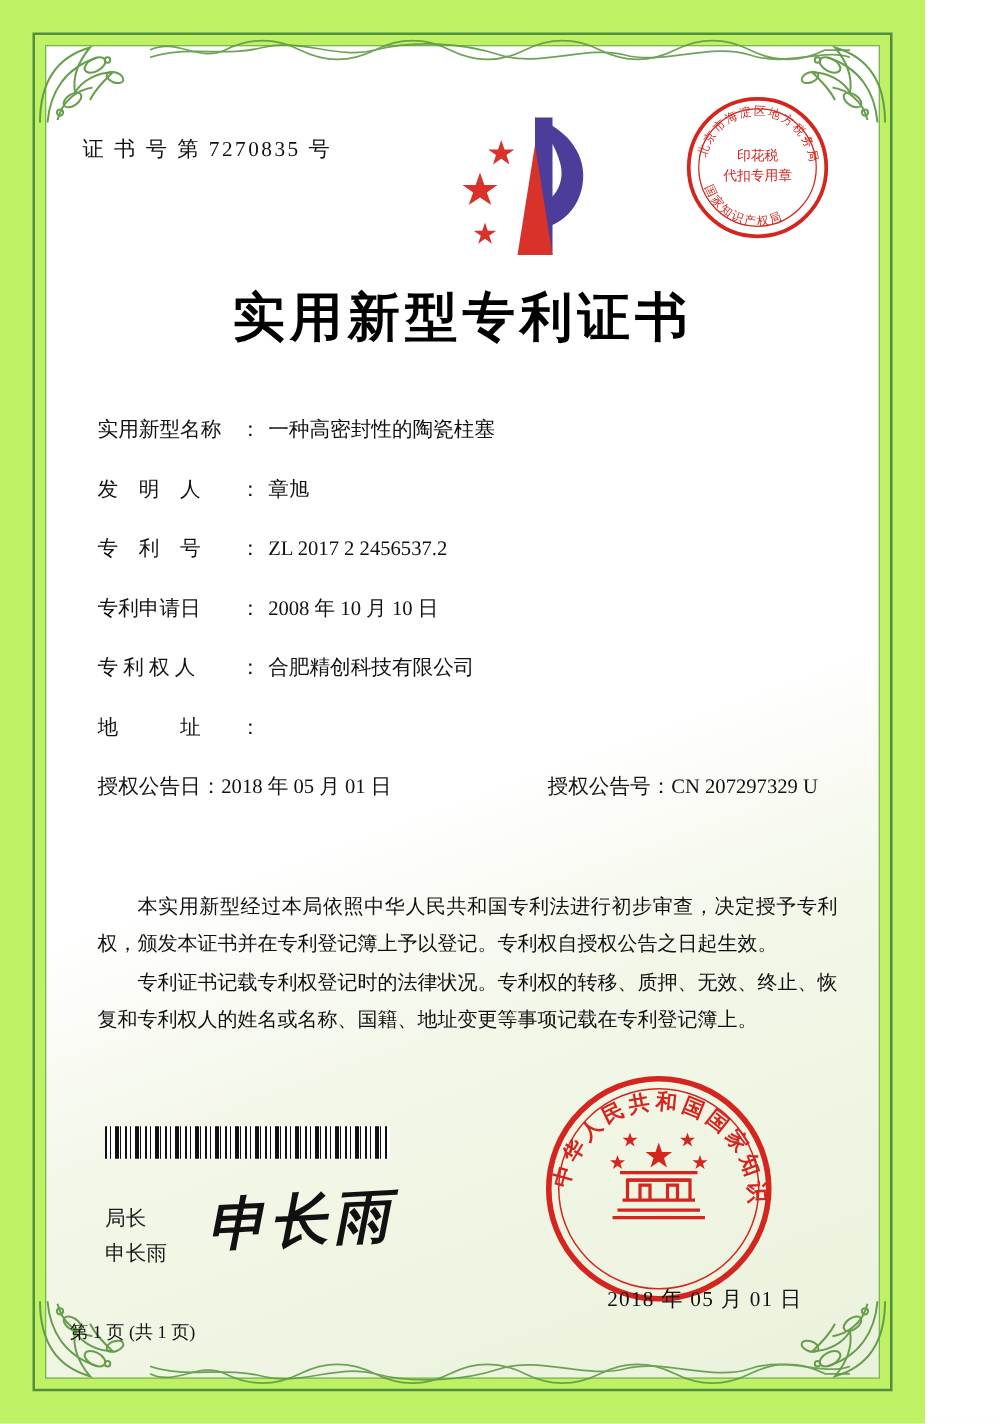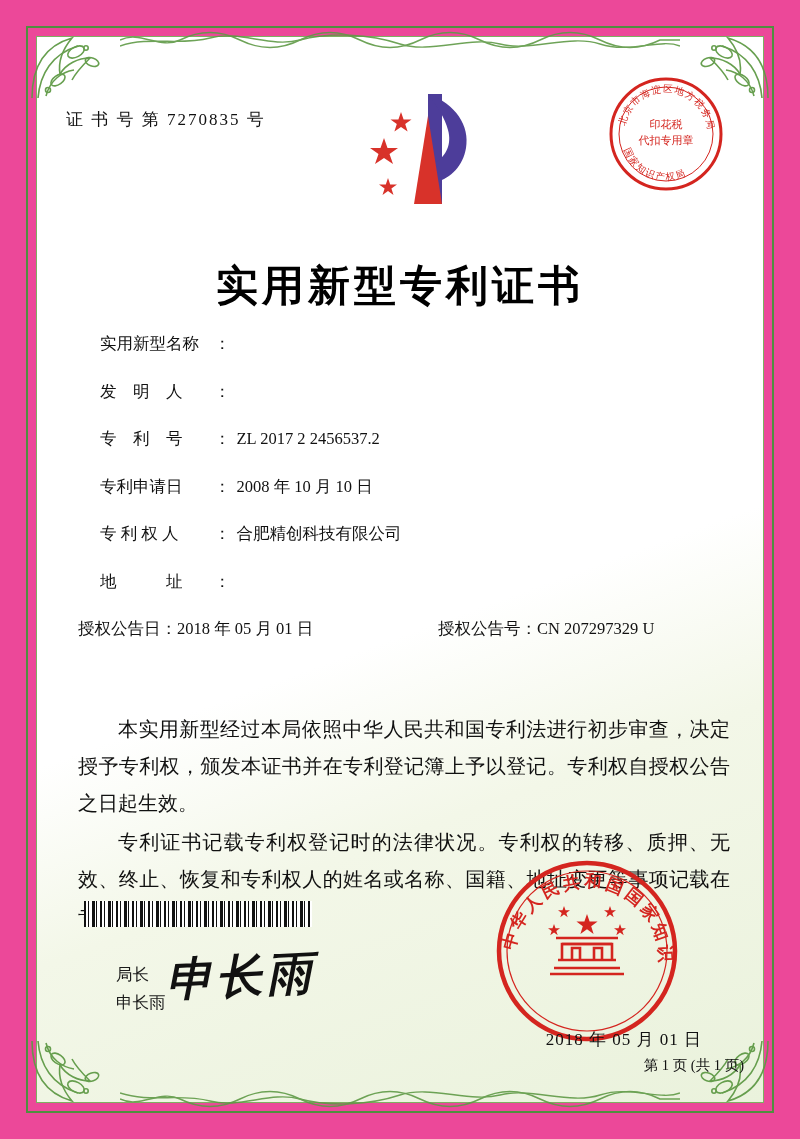--- a/index.html
+++ b/index.html
@@ -2,23 +2,23 @@
 <html><head>
 <meta charset="utf-8">
 <style>
   html, body {
     margin: 0;
     padding: 0;
     background: #ffffff;
   }
   .page {
     position: relative;
-    width: 800px;
+    width: 740px;
     height: 1139px;
-    background: #ec4899;
+    background: #bef264;
     overflow: hidden;
     font-family: "Liberation Serif", "DejaVu Serif", serif;
     color: #1a1a1a;
   }
   
   .outer-border {
     position: absolute;
     left: 26px; top: 26px; right: 26px; bottom: 26px;
     border: 2px solid #4f8f3f;
     box-sizing: border-box;
@@ -95,38 +95,36 @@
   .title {
     position: absolute;
     left: 0; right: 0;
     top: 170px;
     text-align: center;
     font-size: 42px;
     font-weight: bold;
     letter-spacing: 4px;
     color: #000;
     font-family: "DejaVu Serif", "Liberation Serif", serif;
-    margin-top: 32px;
   }
 
   .fields {
     position: absolute;
     left: 22px;
     right: 10px;
     top: 275px;
     font-size: 16.5px;
     line-height: 1.55;
     color: #111;
   }
   .field-row {
     display: flex;
     align-items: flex-end;
     margin-bottom: 22px;
     white-space: nowrap;
-    margin-left: 22px;
   }
   .field-label {
     flex: 0 0 auto;
     min-width: 112px;
     letter-spacing: 0px;
   }
   .field-colon { flex: 0 0 auto; padding: 0 6px 0 2px; }
   .field-value { flex: 1 1 auto; white-space: normal; }
   .field-value .cont { display:block; padding-left: 22px; }
 
@@ -137,21 +135,21 @@
     font-family: Liberation Serif, serif;
   }
   .row-split .left  { flex: 0 0 360px; white-space: nowrap; }
   .row-split .right { flex: 1 1 auto; white-space: nowrap; }
 
   .paragraphs {
     position: absolute;
     left: 22px;
     right: 14px;
     top: 655px;
-    font-size: 20px;
+    font-size: 16px;
     line-height: 1.85;
     color: #111;
     text-align: justify;
   }
   .paragraphs p {
     margin: 0 0 2px 0;
     text-indent: 2em;
   }
 
   
@@ -179,21 +177,20 @@
     height: 190px;
   }
   .stamp-main svg { width:100%; height:100%; display:block; }
 
   .signature-block {
     position: absolute;
     left: 28px;
     top: 905px;
     font-size: 16.5px;
     line-height: 1.7;
-    margin-left: 32px;
   }
   .sig-script {
     position: absolute;
     left: 110px;
     top: 890px;
     font-size: 46px;
     font-family: "DejaVu Serif", serif;
     font-style: italic;
     font-weight: bold;
     letter-spacing: 4px;
@@ -207,21 +204,21 @@
     top: 972px;
     font-size: 17px;
     letter-spacing: 1px;
     color: #111;
   }
 
   .page-foot {
     position: absolute;
     left: 0; right: 0;
     bottom: 8px;
-    text-align: right;
+    text-align: left;
     font-size: 14.5px;
     color: #111;
   }
 </style>
 </head>
 <body>
 
 <div class="page">
 
   <div class="outer-border"></div>
@@ -329,25 +326,27 @@
       </svg>
     </div>
 
     <div class="title">实用新型专利证书</div>
 
     <div class="fields">
 
       <div class="field-row">
         <span class="field-label">实用新型名称</span>
         <span class="field-colon">：</span>
+        <span class="field-value">一种高密封性的陶瓷柱塞</span>
       </div>
 
       <div class="field-row">
         <span class="field-label">发　明　人</span>
         <span class="field-colon">：</span>
+        <span class="field-value">章旭</span>
       </div>
 
       <div class="field-row">
         <span class="field-label">专　利　号</span>
         <span class="field-colon">：</span>
         <span class="field-value">ZL 2017 2 2456537.2</span>
       </div>
 
       <div class="field-row">
         <span class="field-label">专利申请日</span>

